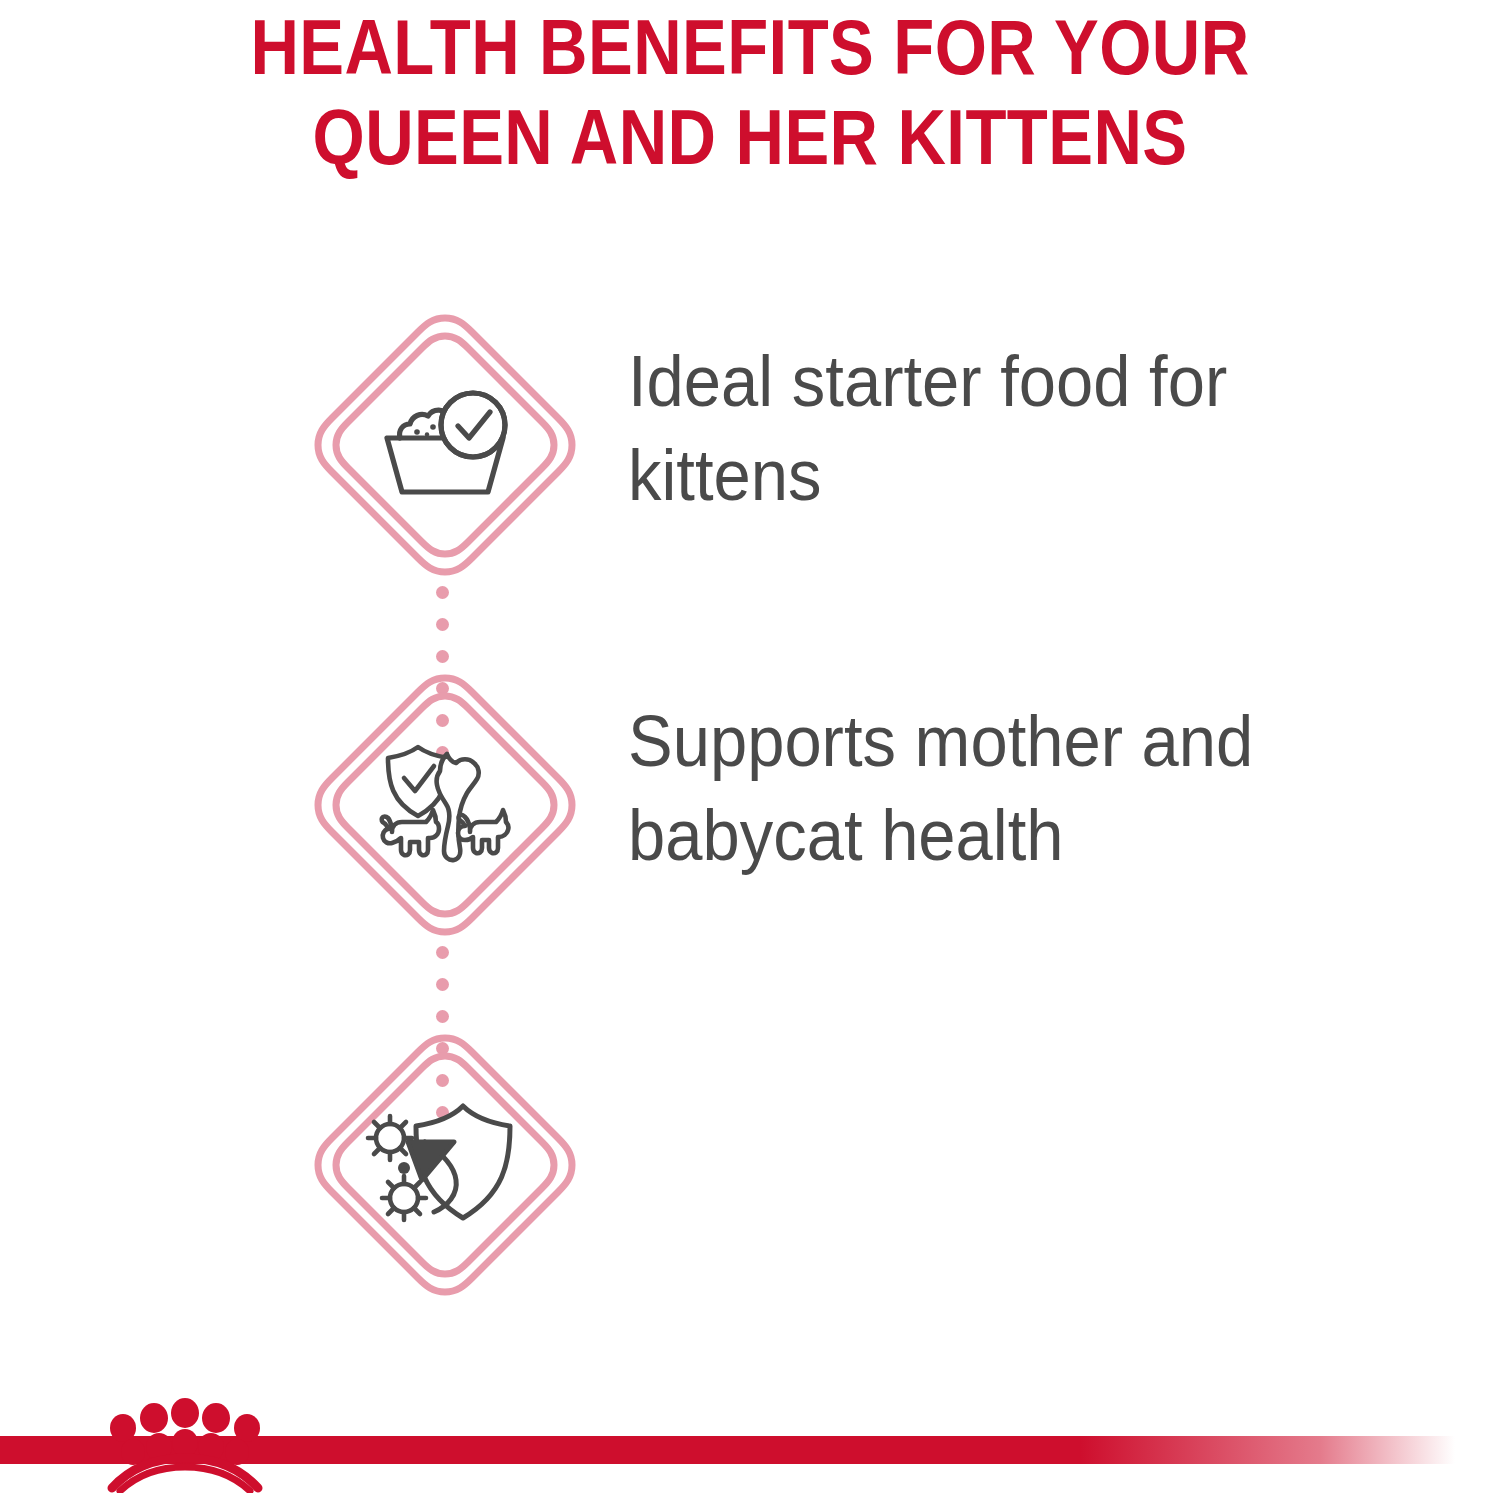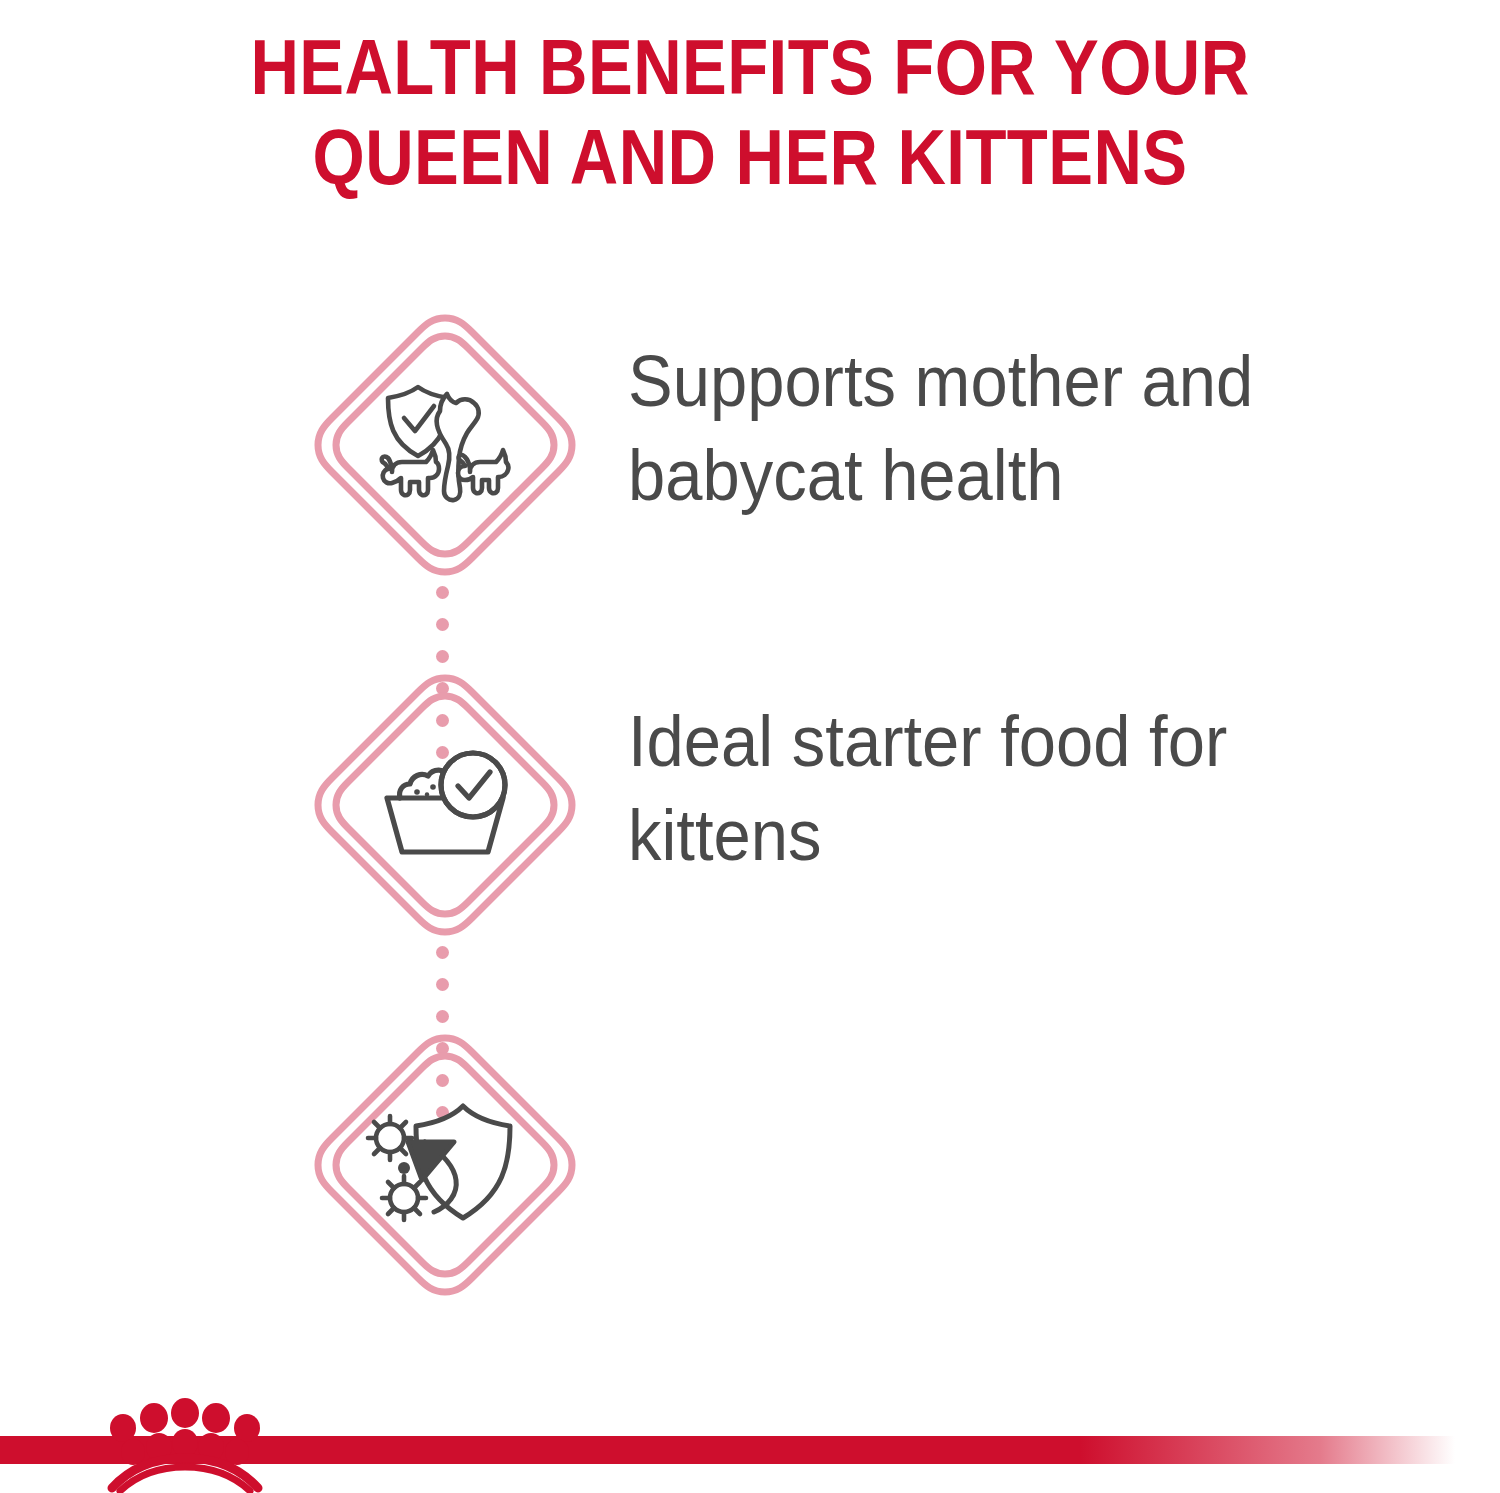--- a/index.html
+++ b/index.html
@@ -16,21 +16,20 @@
     -webkit-font-smoothing: antialiased;
   }
 
   
   .title-block {
     position: absolute;
     top: 2px;
     left: 0;
     width: 1500px;
     text-align: center;
-    margin-top: 20px;
   }
   .title-line {
     color: #CE0E2D;
     font-family: "Liberation Sans", sans-serif;
     font-weight: bold;
     font-size: 78px;
     line-height: 90px;
     letter-spacing: 0.5px;
     text-transform: uppercase;
     transform: scaleX(0.86);
@@ -176,20 +175,51 @@
   </div>
 
   <div class="benefit-row">
     <div class="icon-cell">
       <div class="icon-frame">
         <svg class="frame-svg" viewBox="0 0 262 262" fill="none" aria-hidden="true">
           <path d="M131 4 C143 4 150 10 158 18 L244 104 C252 112 258 119 258 131 C258 143 252 150 244 158 L158 244 C150 252 143 258 131 258 C119 258 112 252 104 244 L18 158 C10 150 4 143 4 131 C4 119 10 112 18 104 L104 18 C112 10 119 4 131 4 Z" stroke="#E89CAC" stroke-width="7" stroke-linejoin="round"></path>
           <path d="M131 22 C141 22 147 27 154 34 L228 108 C235 115 240 121 240 131 C240 141 235 147 228 154 L154 228 C147 235 141 240 131 240 C121 240 115 235 108 228 L34 154 C27 147 22 141 22 131 C22 121 27 115 34 108 L108 34 C115 27 121 22 131 22 Z" stroke="#E89CAC" stroke-width="7" stroke-linejoin="round"></path>
         </svg>
         <div class="icon-art">
+          <svg viewBox="0 0 150 150" fill="none" stroke="#4A4A4A" stroke-width="5.2" stroke-linecap="round" stroke-linejoin="round" aria-hidden="true">
+
+            <path d="M17 68 L133 68 L118 122 L32 122 Z"></path>
+
+            <path d="M30 68 C28 60 33 54 40 54 C42 46 51 42 58 46 C63 38 75 38 79 47 C87 45 94 51 93 60 C95 62 96 65 96 68"></path>
+
+            <circle cx="47" cy="62" r="2.8" fill="#4A4A4A" stroke="none"></circle>
+            <circle cx="63" cy="57" r="2.8" fill="#4A4A4A" stroke="none"></circle>
+            <circle cx="76" cy="62" r="2.8" fill="#4A4A4A" stroke="none"></circle>
+            <circle cx="57" cy="64.5" r="2.2" fill="#4A4A4A" stroke="none"></circle>
+
+            <circle cx="103" cy="55" r="32" fill="#FFFFFF"></circle>
+            <circle cx="103" cy="55" r="32"></circle>
+            <path d="M88 56 L99 68 L120 42"></path>
+          </svg>
+        </div>
+      </div>
+    </div>
+    <div class="text-cell">
+      <div class="benefit-text">Ideal starter food for kittens</div>
+    </div>
+  </div>
+
+  <div class="benefit-row">
+    <div class="icon-cell">
+      <div class="icon-frame">
+        <svg class="frame-svg" viewBox="0 0 262 262" fill="none" aria-hidden="true">
+          <path d="M131 4 C143 4 150 10 158 18 L244 104 C252 112 258 119 258 131 C258 143 252 150 244 158 L158 244 C150 252 143 258 131 258 C119 258 112 252 104 244 L18 158 C10 150 4 143 4 131 C4 119 10 112 18 104 L104 18 C112 10 119 4 131 4 Z" stroke="#E89CAC" stroke-width="7" stroke-linejoin="round"></path>
+          <path d="M131 22 C141 22 147 27 154 34 L228 108 C235 115 240 121 240 131 C240 141 235 147 228 154 L154 228 C147 235 141 240 131 240 C121 240 115 235 108 228 L34 154 C27 147 22 141 22 131 C22 121 27 115 34 108 L108 34 C115 27 121 22 131 22 Z" stroke="#E89CAC" stroke-width="7" stroke-linejoin="round"></path>
+        </svg>
+        <div class="icon-art">
           <svg viewBox="0 0 150 150" fill="none" stroke="#4A4A4A" stroke-width="4.6" stroke-linecap="round" stroke-linejoin="round" aria-hidden="true">
 
             <path d="M18 28 C30 26 40 23 48 17 C56 23 66 26 78 28 C78 52 74 72 48 86 C22 72 18 52 18 28 Z" fill="#FFFFFF"></path>
             <path d="M34 48 L45 61 L64 36"></path>
 
             <path d="M70 41 C70 34 73 28 77 24 C79 29 82 32 86 33 C91 28 99 28 104 33 C109 37 110 44 107 49
                      C104 54 100 58 97 63 C93 70 90 78 89 88 C88 98 88 108 90 118 C91 124 89 129 84 130
                      C79 131 74 127 74 121 C74 112 76 104 78 96 C80 88 80 80 76 74 C72 68 68 62 67 55
                      C66 50 67 45 70 41 Z" fill="#FFFFFF"></path>
 
@@ -215,51 +245,20 @@
   </div>
 
   <div class="benefit-row">
     <div class="icon-cell">
       <div class="icon-frame">
         <svg class="frame-svg" viewBox="0 0 262 262" fill="none" aria-hidden="true">
           <path d="M131 4 C143 4 150 10 158 18 L244 104 C252 112 258 119 258 131 C258 143 252 150 244 158 L158 244 C150 252 143 258 131 258 C119 258 112 252 104 244 L18 158 C10 150 4 143 4 131 C4 119 10 112 18 104 L104 18 C112 10 119 4 131 4 Z" stroke="#E89CAC" stroke-width="7" stroke-linejoin="round"></path>
           <path d="M131 22 C141 22 147 27 154 34 L228 108 C235 115 240 121 240 131 C240 141 235 147 228 154 L154 228 C147 235 141 240 131 240 C121 240 115 235 108 228 L34 154 C27 147 22 141 22 131 C22 121 27 115 34 108 L108 34 C115 27 121 22 131 22 Z" stroke="#E89CAC" stroke-width="7" stroke-linejoin="round"></path>
         </svg>
         <div class="icon-art">
-          <svg viewBox="0 0 150 150" fill="none" stroke="#4A4A4A" stroke-width="5.2" stroke-linecap="round" stroke-linejoin="round" aria-hidden="true">
-
-            <path d="M17 68 L133 68 L118 122 L32 122 Z"></path>
-
-            <path d="M30 68 C28 60 33 54 40 54 C42 46 51 42 58 46 C63 38 75 38 79 47 C87 45 94 51 93 60 C95 62 96 65 96 68"></path>
-
-            <circle cx="47" cy="62" r="2.8" fill="#4A4A4A" stroke="none"></circle>
-            <circle cx="63" cy="57" r="2.8" fill="#4A4A4A" stroke="none"></circle>
-            <circle cx="76" cy="62" r="2.8" fill="#4A4A4A" stroke="none"></circle>
-            <circle cx="57" cy="64.5" r="2.2" fill="#4A4A4A" stroke="none"></circle>
-
-            <circle cx="103" cy="55" r="32" fill="#FFFFFF"></circle>
-            <circle cx="103" cy="55" r="32"></circle>
-            <path d="M88 56 L99 68 L120 42"></path>
-          </svg>
-        </div>
-      </div>
-    </div>
-    <div class="text-cell">
-      <div class="benefit-text">Ideal starter food for kittens</div>
-    </div>
-  </div>
-
-  <div class="benefit-row">
-    <div class="icon-cell">
-      <div class="icon-frame">
-        <svg class="frame-svg" viewBox="0 0 262 262" fill="none" aria-hidden="true">
-          <path d="M131 4 C143 4 150 10 158 18 L244 104 C252 112 258 119 258 131 C258 143 252 150 244 158 L158 244 C150 252 143 258 131 258 C119 258 112 252 104 244 L18 158 C10 150 4 143 4 131 C4 119 10 112 18 104 L104 18 C112 10 119 4 131 4 Z" stroke="#E89CAC" stroke-width="7" stroke-linejoin="round"></path>
-          <path d="M131 22 C141 22 147 27 154 34 L228 108 C235 115 240 121 240 131 C240 141 235 147 228 154 L154 228 C147 235 141 240 131 240 C121 240 115 235 108 228 L34 154 C27 147 22 141 22 131 C22 121 27 115 34 108 L108 34 C115 27 121 22 131 22 Z" stroke="#E89CAC" stroke-width="7" stroke-linejoin="round"></path>
-        </svg>
-        <div class="icon-art">
           <svg viewBox="0 0 150 150" fill="none" stroke="#4A4A4A" stroke-width="5" stroke-linecap="round" stroke-linejoin="round" aria-hidden="true">
 
             <path d="M46 36 C66 33 82 27 93 16 C104 27 120 33 140 36
                      C140 74 133 104 93 128 C53 104 46 74 46 36 Z" fill="#FFFFFF"></path>
 
             <path d="M55 52 C70 62 84 74 86 90 C88 104 78 116 64 122" stroke-width="5"></path>
 
             <path d="M38 52 L84 52 L52 90 Z" fill="#4A4A4A" stroke="#4A4A4A" stroke-width="5"></path>
 
             <g stroke-width="4.6">

